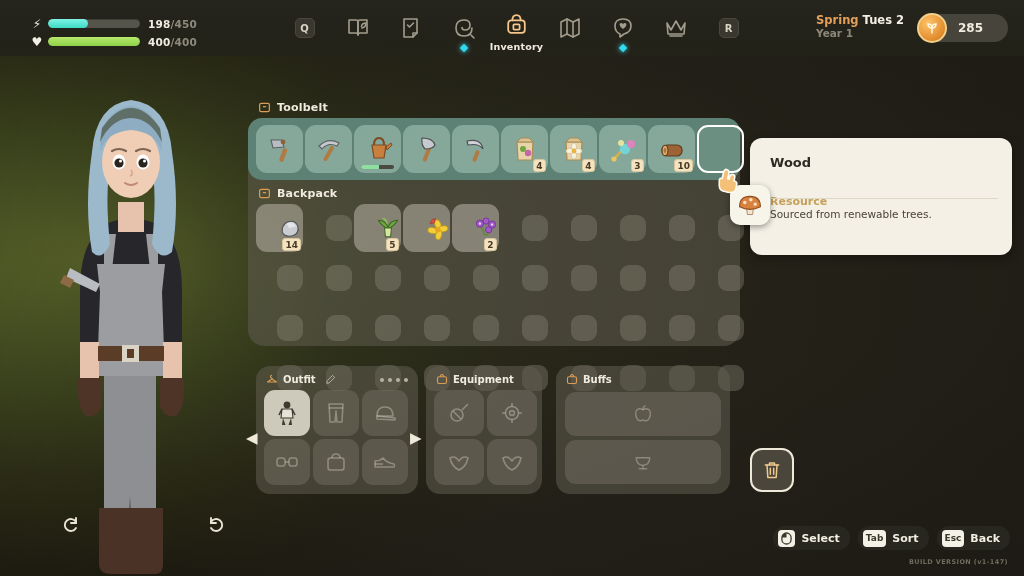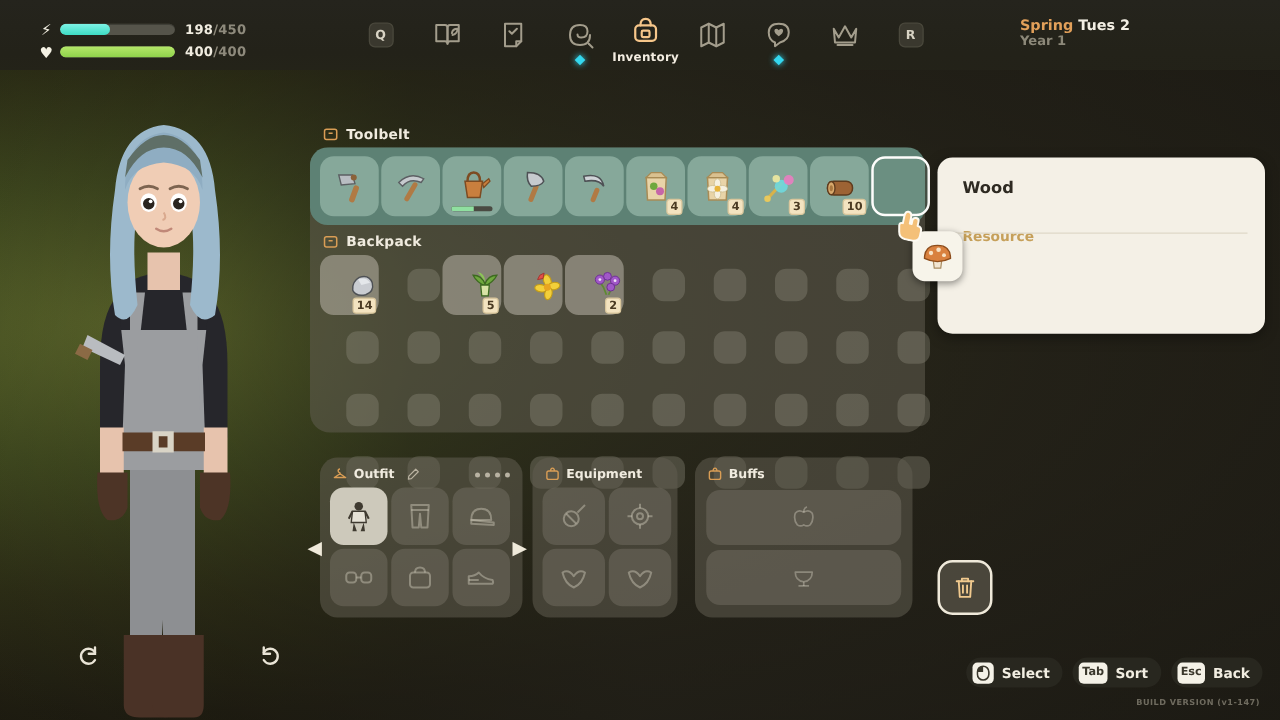--- a/index.html
+++ b/index.html
@@ -122,21 +122,21 @@
     width:47px; height:48px; border-radius:11px; position:relative;
     display:flex; align-items:center; justify-content:center;padding-left:21px;
   }
   .bpslot.filled { background:rgba(172,168,155,.62); }
   .bpslot.blank:after {
     content:""; width:26px; height:26px; border-radius:9px; background:rgba(150,146,132,.34);
   }
 
   
   #tooltip {
-    position:absolute; left:750px; top:126px; width:262px; height:141px;
+    position:absolute; left:750px; top:138px; width:262px; height:117px;
     background:#f4f0e6; border-radius:12px; box-shadow:0 3px 10px rgba(0,0,0,.35);
   }
   #tt-name { position:absolute; left:20px; top:17px; font-size:13px; font-weight:bold; color:#2e2a22; }
   #tt-type { position:absolute; left:20px; top:37px; font-size:11px; font-weight:bold; color:#c6a05a;margin-top:20px; }
   #tt-rule { position:absolute; left:14px; right:14px; top:60px; height:1px; background:#ded8c8; }
   #tt-desc { position:absolute; left:20px; top:69px; right:16px; font-size:10.5px; color:#4a4438; line-height:1.35; }
 
   #dragitem {
     position:absolute; left:730px; top:185px; width:40px; height:40px;
     background:#f7f4ea; border-radius:10px; display:flex; align-items:center; justify-content:center;
@@ -346,20 +346,30 @@
       <div class="keycap">R</div>
     </div>
   </div>
 
   <div id="datebox">
     <div class="dline"><span class="season">Spring</span>
       <span class="day">Tues 2</span></div>
     <div class="year">Year 1</div>
   </div>
 
+  <div id="coins">
+    <span class="coinbadge">
+      <svg width="16" height="16" viewBox="0 0 16 16" fill="none" stroke="#fff6e2" stroke-width="1.5" stroke-linecap="round">
+        <path d="M8 13 L8 6"></path>
+          <path d="M8 8 Q4 8 4 4 Q8 4 8 8"></path>
+          <path d="M8 8 Q12 8 12 4 Q8 4 8 8"></path>
+      </svg>
+    </span>
+    <span class="coinval">285</span>
+  </div>
 </div>
 
 <div id="invpanel"></div>
 
 <div class="paneltitle" id="toolbelt-title">
   <svg width="13" height="13" viewBox="0 0 16 16" fill="none" stroke="#d99d55" stroke-width="1.5" stroke-linejoin="round">
     <rect x="2" y="3" width="12" height="10" rx="2"></rect>
       <path d="M6 7 L10 7"></path>
   </svg>
   <span>Toolbelt</span>
@@ -541,20 +551,21 @@
       <div class="bpslot blank"></div>
     <div class="bpslot blank"></div>
       <div class="bpslot blank"></div>
   </div>
 </div>
 
 <div id="tooltip">
   <div id="tt-name">Wood</div>
   <div id="tt-type">Resource</div>
   <div id="tt-rule"></div>
+  <div id="tt-desc">Sourced from renewable trees.</div>
 </div>
 
 <div id="dragitem">
   <svg width="26" height="26" viewBox="0 0 30 30">
     <path d="M11 18 L19 18 L18 26 L12 26 Z" fill="#f2e6d2" stroke="#a98c62" stroke-width="1.1"></path>
     <path d="M3 17 Q3 5 15 5 Q27 5 27 17 Q21 20 15 20 Q9 20 3 17 Z" fill="#d9813f" stroke="#8d4d1c" stroke-width="1.3"></path>
     <circle cx="9" cy="12" r="2" fill="#f7e2c4"></circle>
       <circle cx="16" cy="9" r="2.1" fill="#f7e2c4"></circle>
     <circle cx="21" cy="14" r="1.8" fill="#f7e2c4"></circle>
   </svg>

